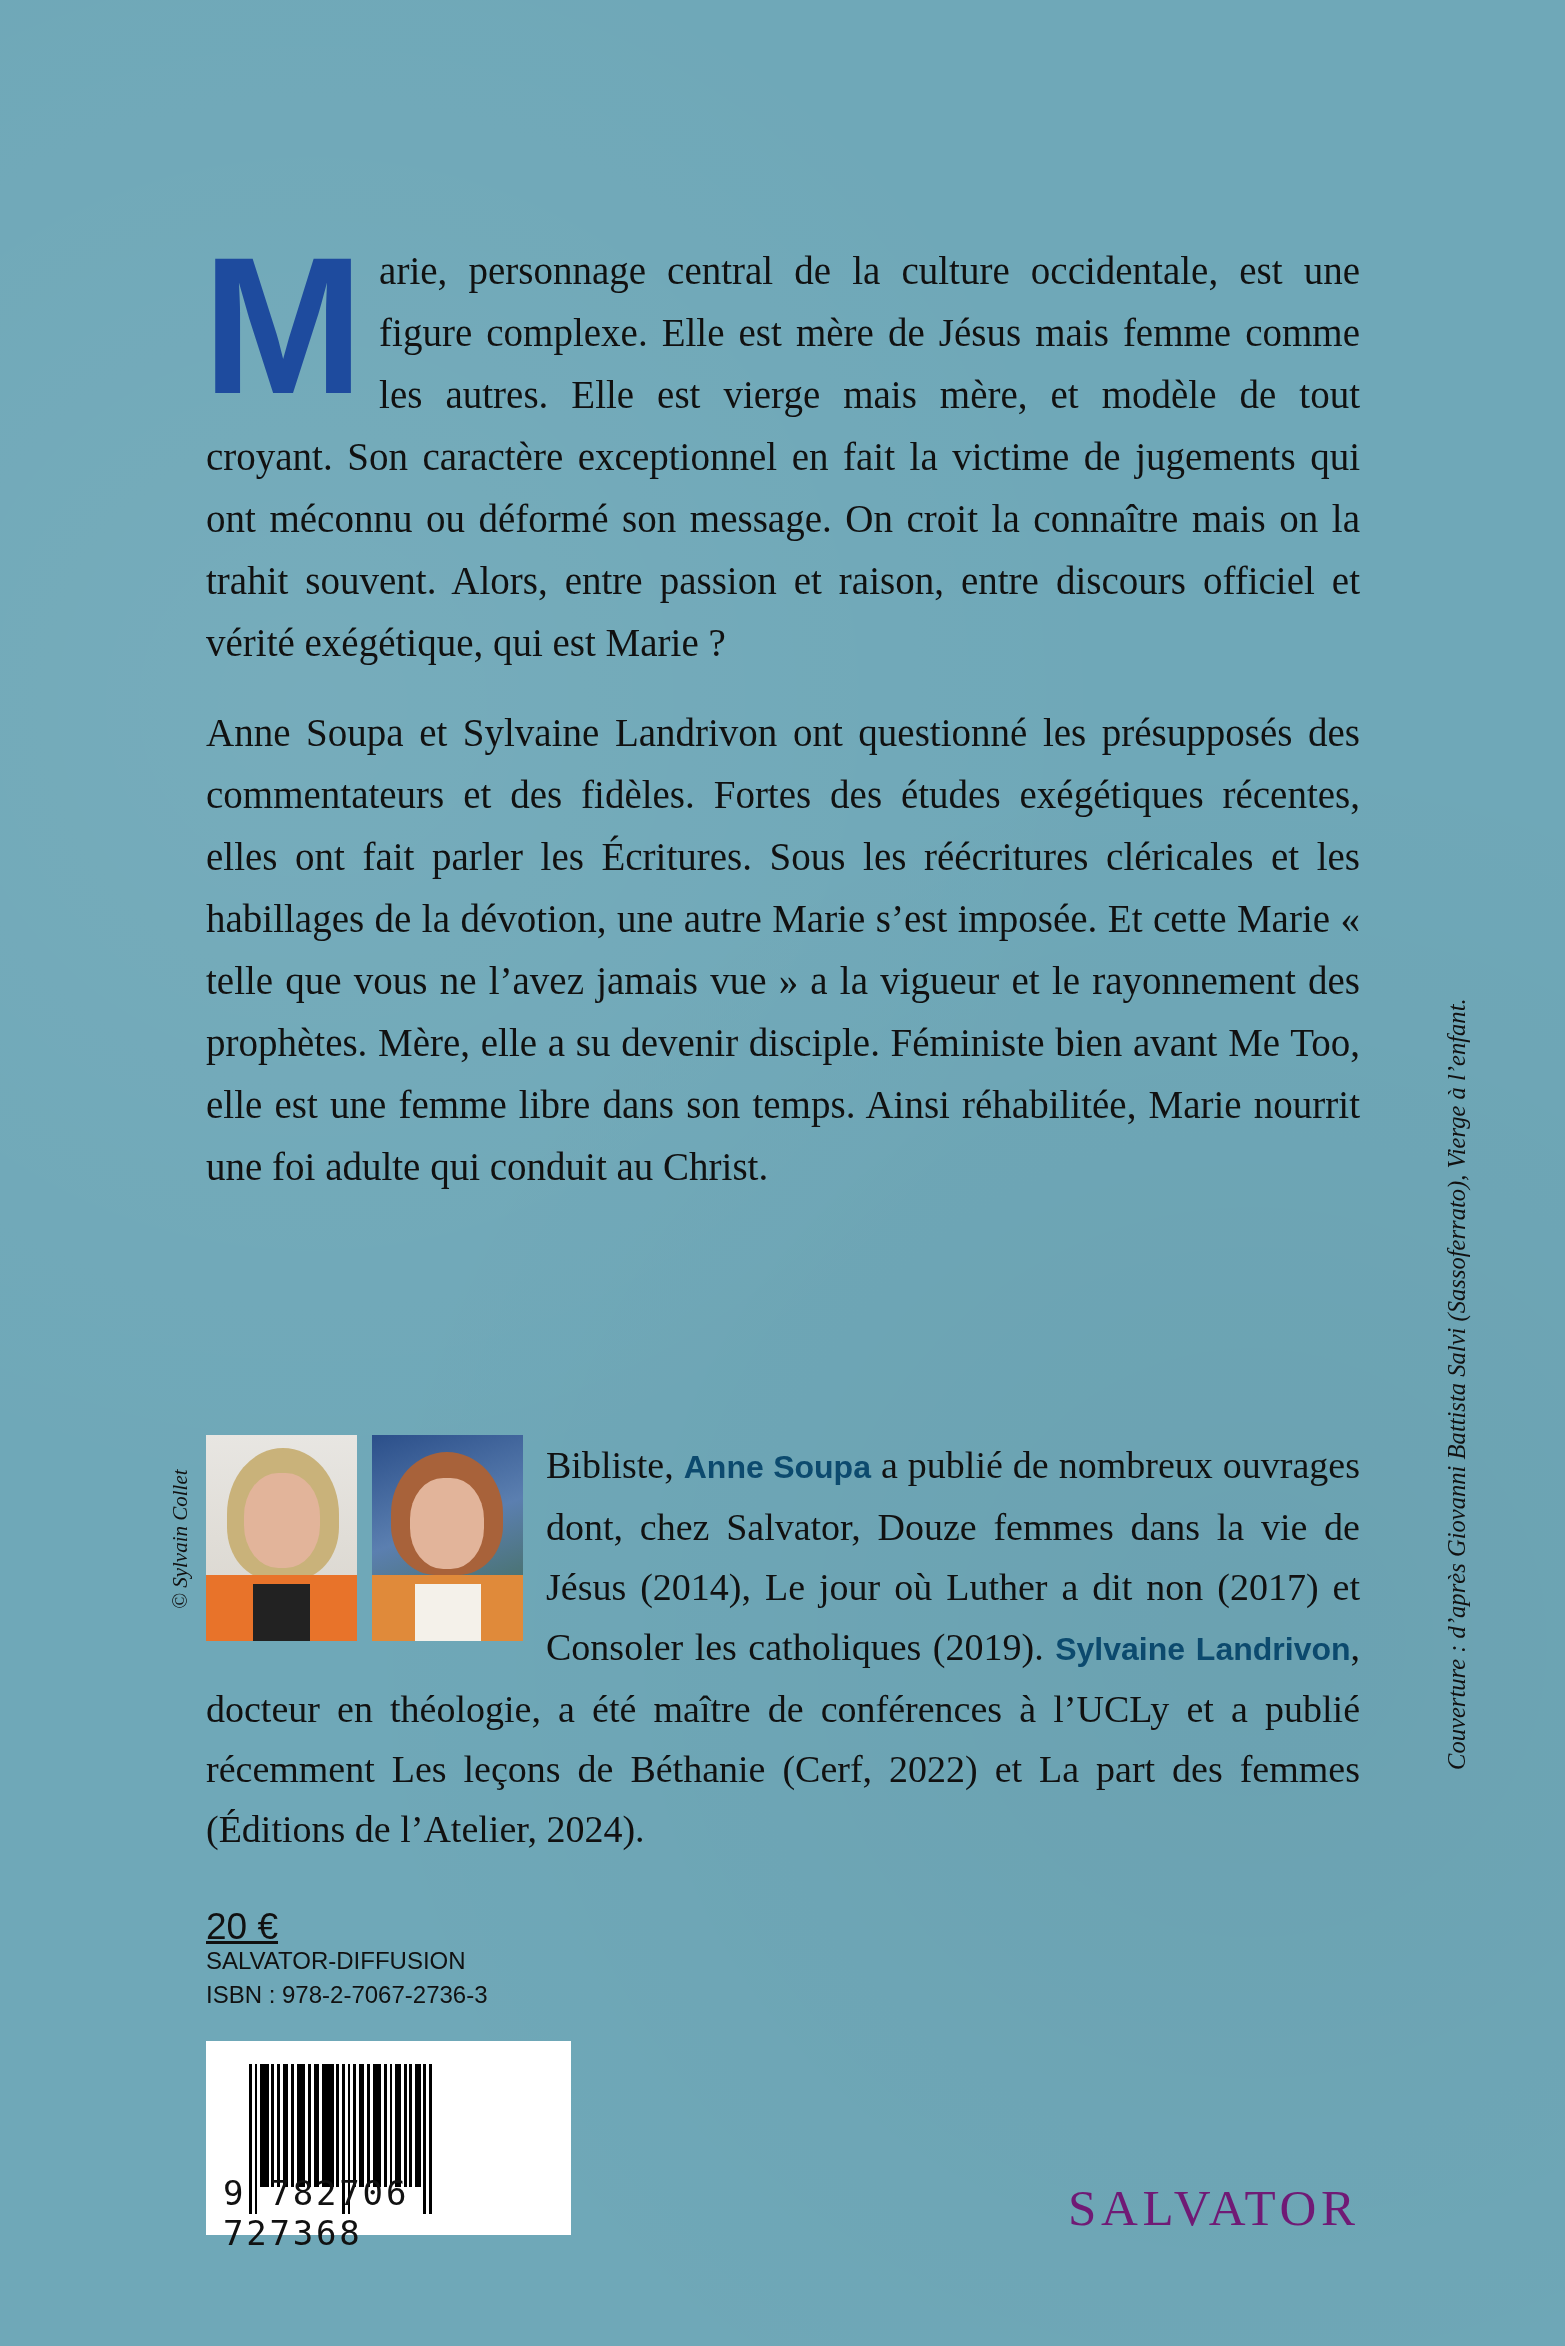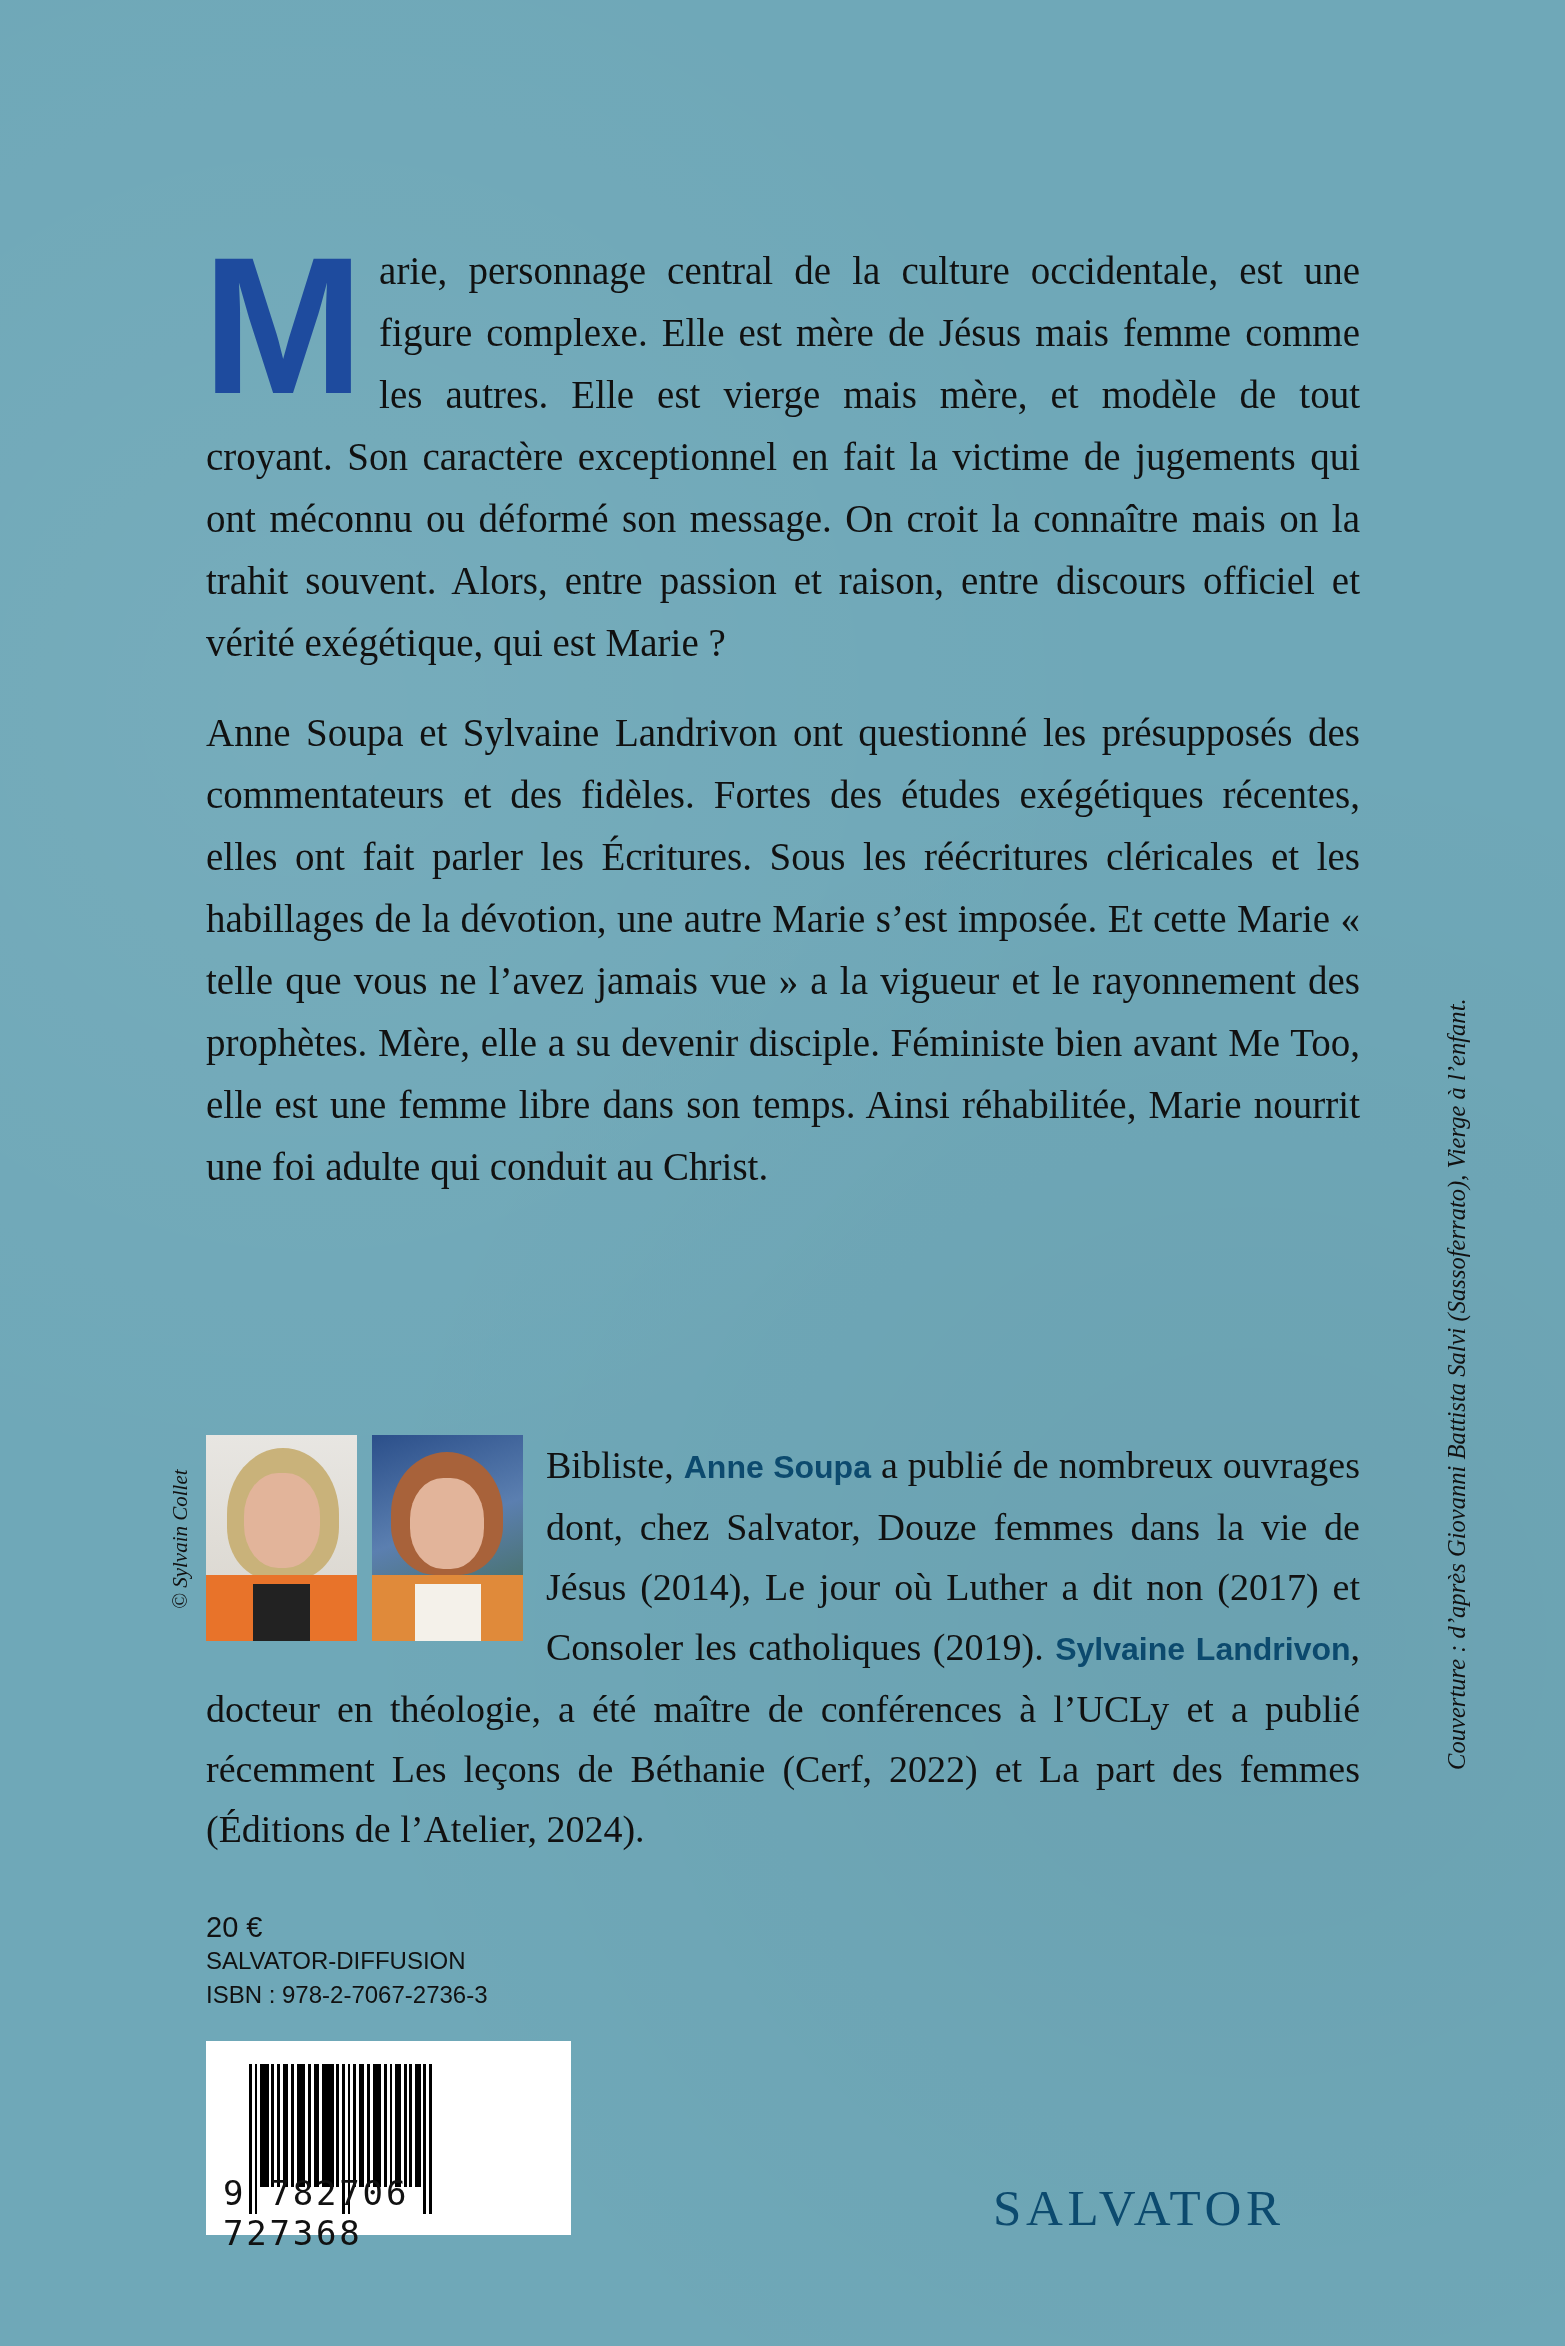--- a/index.html
+++ b/index.html
@@ -41,32 +41,32 @@
     transform:rotate(-90deg); font-style:italic; font-size:21px; white-space:nowrap;
   }
   .cover-credit {
     position:absolute; left:1443px; top:1770px; transform-origin:left top;
     transform:rotate(-90deg); font-style:italic; font-size:24.6px; white-space:nowrap;
   }
   .price-block {
     position:absolute; left:206px; top:1910px;
     font-family:"Liberation Sans","DejaVu Sans",sans-serif; font-size:24px; line-height:34px; color:#111;
   }
-  .price-block .price { font-size:29px; }
+  .price-block .price { font-size:37px;text-decoration:underline; }
   .barcode {
     position:absolute; left:206px; top:2041px; width:365px; height:194px; background:#fff;
   }
   .bars { position:absolute; left:43px; top:23px; height:150px; display:flex; align-items:flex-start; }
   .bars span { display:block; background:#000; margin-right:2.8px; }
   .bc-digits {
     position:absolute; left:17px; top:132px; font-family:"DejaVu Sans Mono","Liberation Mono",monospace;
     font-size:34px; letter-spacing:2.8px; background:transparent;
   }
   .publisher {
-    position:absolute; left:993px; top:2179px; font-size:51px; letter-spacing:4.7px; color:#0c4a6e;
+    position:absolute; left:1068px; top:2179px; font-size:51px; letter-spacing:4.7px; color:#701a75;
     font-family:"Liberation Serif","DejaVu Serif",serif;
   }
 </style>
 </head>
 <body>
 
 <div class="blurb">
   <p>
     <span class="dropcap">M</span><span>arie, personnage central de la culture occidentale, est une figure complexe. Elle est mère de Jésus mais femme comme les autres. Elle est vierge mais mère, et modèle de tout croyant. Son caractère exceptionnel en fait la victime de jugements qui ont méconnu ou déformé son message. On croit la connaître mais on la trahit souvent. Alors, entre passion et raison, entre discours officiel et vérité exégétique, qui est Marie ?</span>
   </p>

